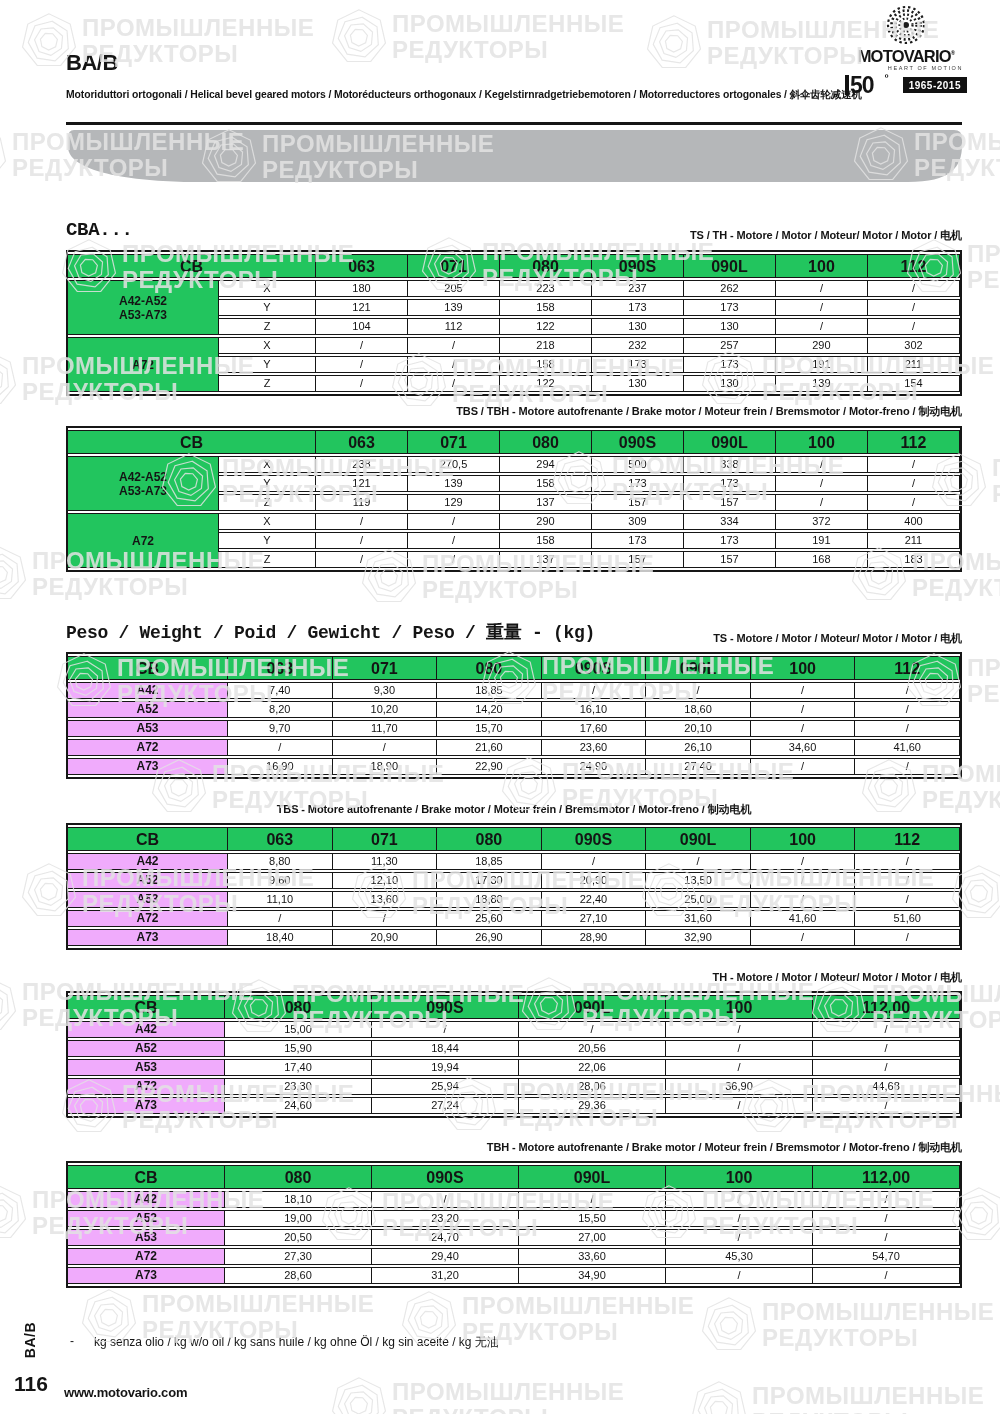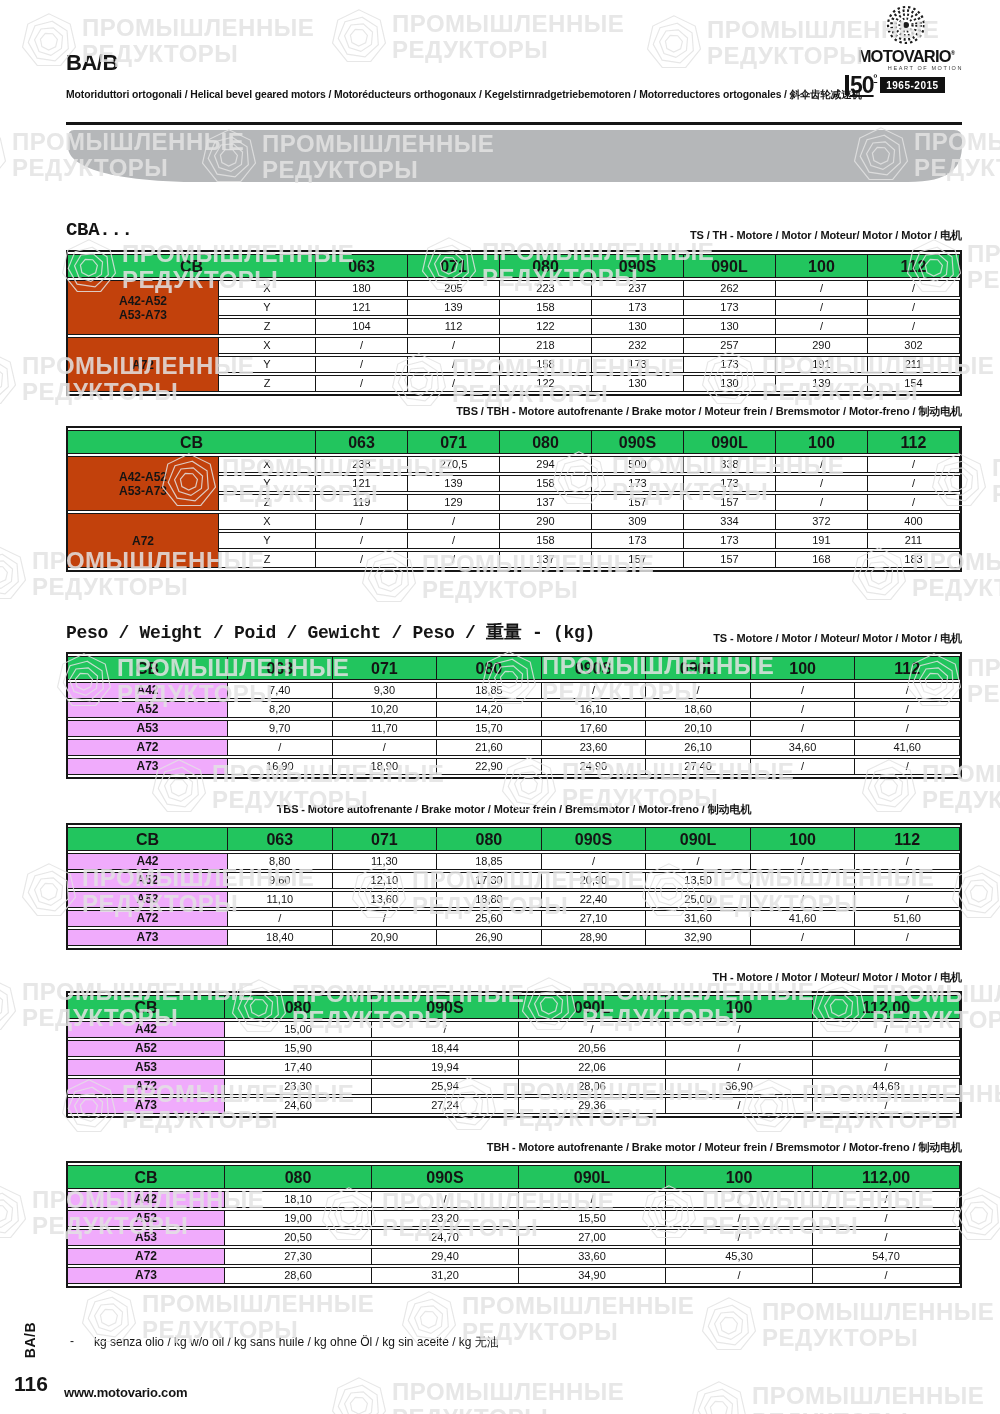--- a/index.html
+++ b/index.html
@@ -12,40 +12,40 @@
   
   #hdr-title { left:66px; top:50px; font-size:22px; font-weight:bold; letter-spacing:-0.5px; }
   #hdr-sub   { left:66px; top:88px; width:790px; font-size:10.4px; font-weight:bold; letter-spacing:-0.1px; white-space:nowrap; }
   #hdr-rule  { left:66px; top:122px; width:896px; height:3px; background:#161616; }
 
   #brand { left:845px; top:4px; width:122px; text-align:center; }
   #brand .mandala { display:block; margin:0 auto; }
   #brand .brand-name { font-size:16.5px; font-weight:bold; letter-spacing:-0.8px; line-height:15px; }
   #brand .brand-name sup { font-size:6px; }
   #brand .brand-tag { font-size:5.5px; letter-spacing:1.6px; color:#3a3a3a; text-align:right; padding-right:4px; margin-top:1px; }
-  #brand .anniv { display:flex; align-items:center; justify-content:flex-start; margin-top:4px;text-decoration:underline; }
+  #brand .anniv { display:flex; align-items:center; justify-content:space-between; margin-top:4px; }
   #brand .fifty { font-size:23px; font-weight:bold; line-height:20px; border-left:4px solid #111; padding-left:1px; letter-spacing:-1px; }
   #brand .deg { font-size:10px; font-weight:bold; vertical-align:top; position:relative; top:-7px; }
   #brand .years { background:#111; color:#fff; font-size:10px; font-weight:bold; padding:3px 6px 2px 6px; margin-left:3px; letter-spacing:0.5px; }
 
   
   #banner { left:66px; top:130px; width:896px; height:54px; }
   #banner svg { position:absolute; left:0; top:0; }
   #banner .bt { position:relative; text-align:center; font-size:16.5px; font-weight:bold; color:#222; line-height:21px; padding-top:6px; }
 
   
   .sec-h { font-size:19px; font-weight:bold; letter-spacing:-0.3px;font-family:Liberation Mono, monospace; }
   .cap { width:896px; text-align:right; font-size:11px; font-weight:bold; letter-spacing:-0.1px; }
 
   
   table { table-layout:fixed; width:896px; border-collapse:separate; border-spacing:0 2px; border:2px solid #161616; background:#fff; }
   th, td { border:1px solid #161616; border-left:none; text-align:center; vertical-align:middle;
            padding:0; height:17px; line-height:15px; font-size:11px; overflow:hidden; white-space:nowrap; }
   thead th { background:#22c55e; font-size:16px; font-weight:bold; height:24px; }
-  .glabel { background:#c2410c; font-weight:bold; font-size:12px; }
+  .glabel { background:#22c55e; font-weight:bold; font-size:12px; }
   .glabel div { line-height:14px; }
   .rlabel { background:#f0abfc; font-weight:bold; font-size:12px; }
   td.axis { background:#fff; font-weight:normal; }
   td.val { background:#fff; }
   .t-dim col:nth-child(1){ width:151px; } .t-dim col:nth-child(2){ width:97px; }
   .t-w8 col:nth-child(1){ width:160px; }
   .t-w6 col:nth-child(1){ width:157px; }
 
   #tbl1 { left:66px; top:250px; } #cap1 { left:66px; top:228px; }
   #cap2 { left:66px; top:404px; } #tbl2 { left:66px; top:426px; }

